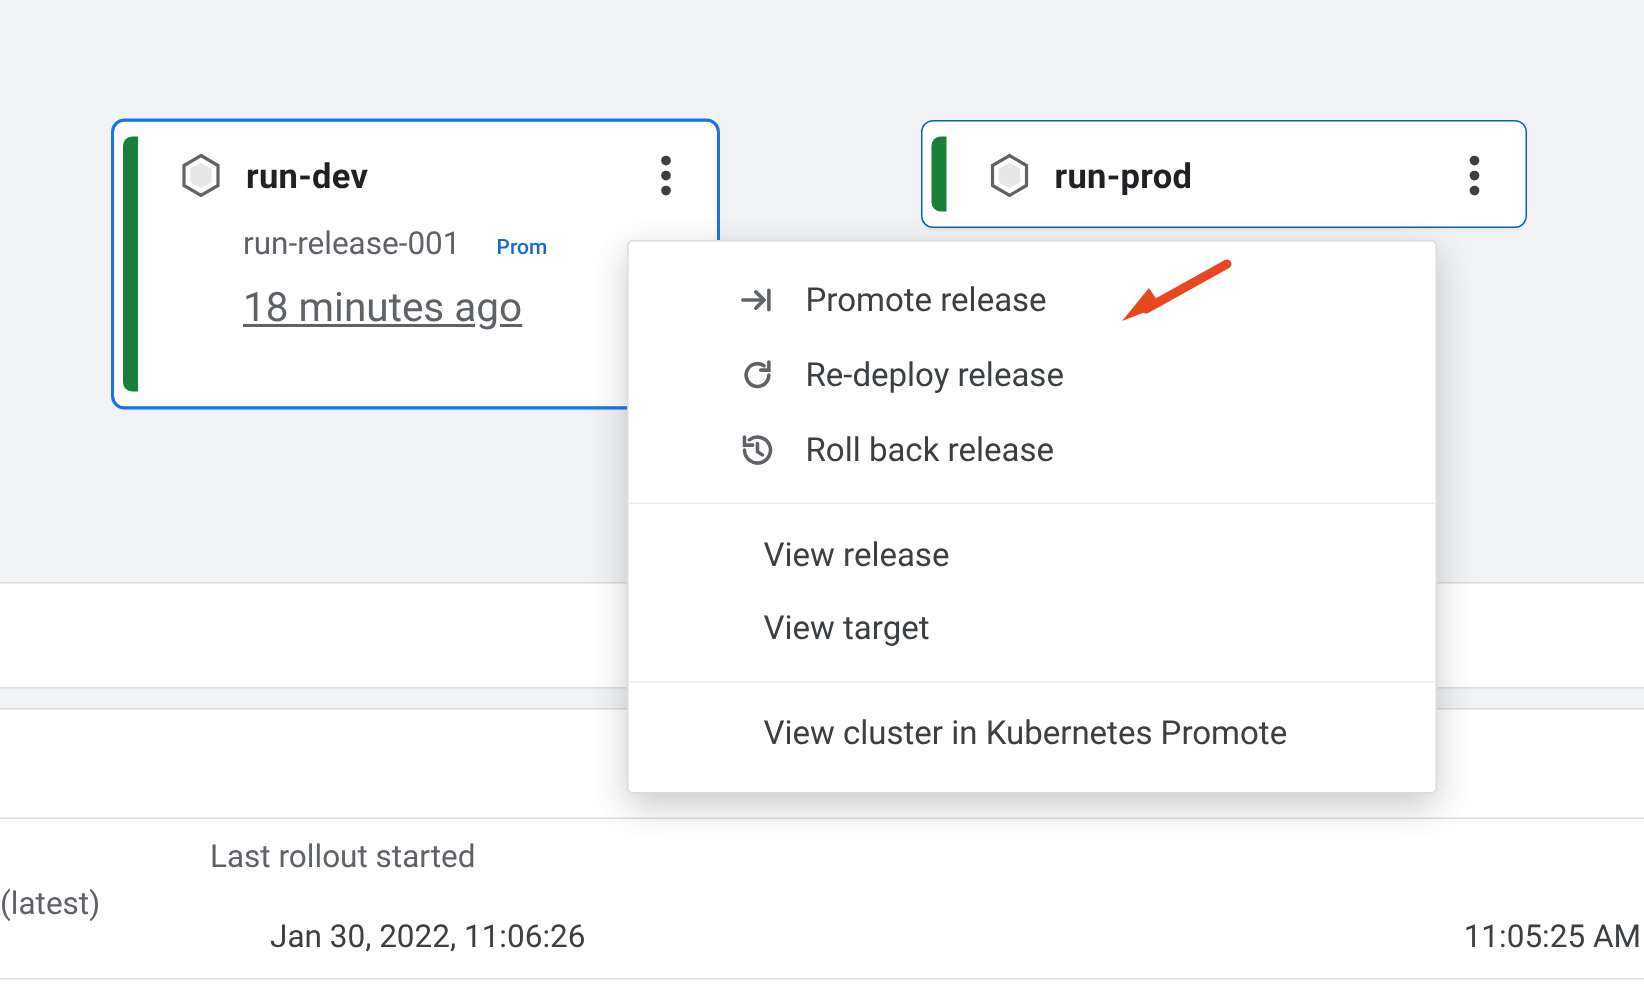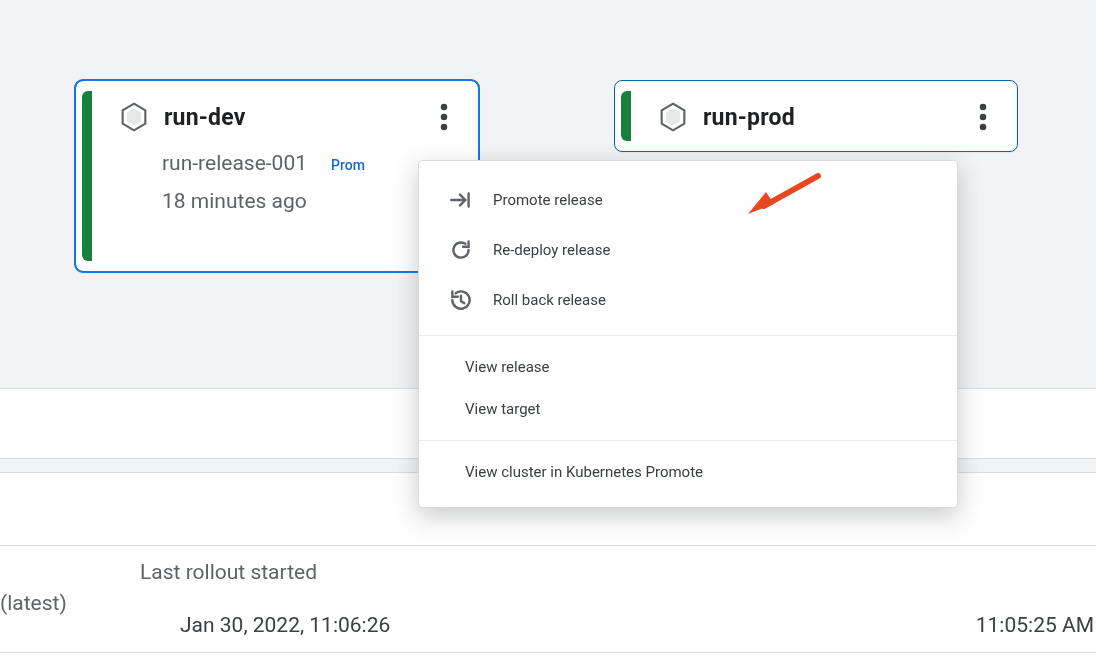--- a/index.html
+++ b/index.html
@@ -31,21 +31,21 @@
   .card .accent.tall { top:10px; bottom:10px; }
   .card .head {
     display:flex; align-items:center; gap:14px;
     padding:16px 14px 0 42px;
   }
   .card .title { font-weight:700; font-size:23px; letter-spacing:0.2px; color:#202124;}
   .card .rest { padding:4px 20px 18px 86px; }
   .row1 { display:flex; gap:24px; align-items:baseline; margin-top:10px;}
   .release { color:#5f6368; font-size:21px; }
   .promote-link { color:#1967d2; font-size:14px; font-weight:500; }
-  .age { color:#5f6368; font-size:21px; margin-top:14px;}
+  .age { color:#5f6368; font-size:27px; margin-top:14px;text-decoration:underline;}
   .more-btn {
     margin-left:auto; width:40px; height:40px;
     display:flex; align-items:center; justify-content:center;
     border-radius:50%;
     color:#3c4043;
     cursor:pointer;
   }
   svg { display:block; }
 
   
@@ -54,23 +54,24 @@
     background:#fff;
     border:1px solid #dadce0;
     border-radius:4px;
     box-shadow:0 8px 24px rgba(60,64,67,0.28);
     padding:14px 0;
     width:540px;
   }
   .menu .item {
     display:flex; align-items:center; gap:18px;
     padding:12px 28px;
-    font-size:15px;
+    font-size:22px;
     color:#3c4043;
     cursor:pointer;
+    margin-left:44px;
   }
   .menu .item .mi-icon { width:28px; display:flex; justify-content:center; color:#5f6368;}
   .menu .item.noicon .mi-icon { width:0; }
   .menu hr { border:none; border-top:1px solid #e8eaed; margin:10px 0;}
 
   
   .arrow { position:absolute; }
 
   
   .table-band {

